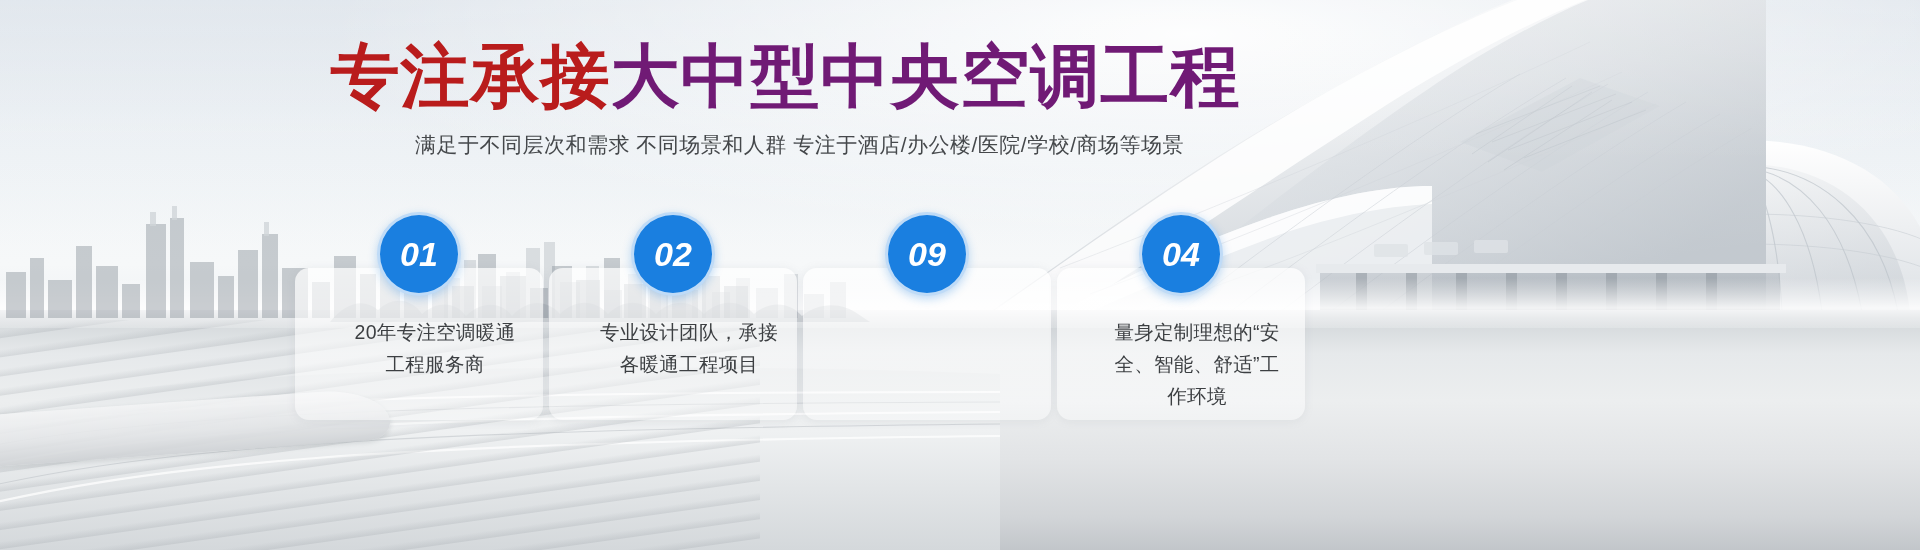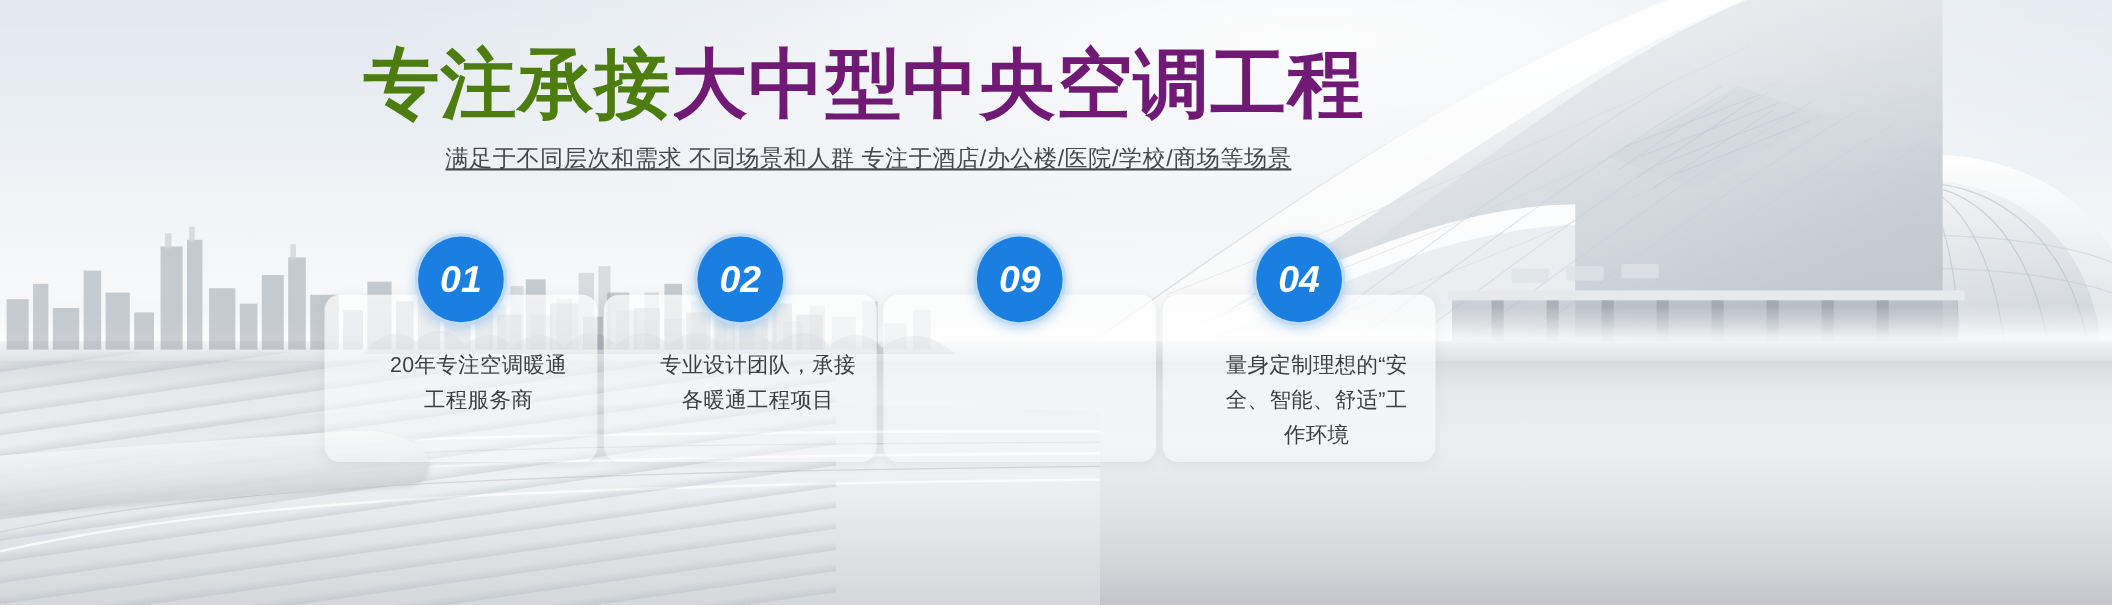--- a/index.html
+++ b/index.html
@@ -84,28 +84,27 @@
     background:linear-gradient(180deg,rgba(255,255,255,.18) 0%,rgba(255,255,255,0) 30%);
     pointer-events:none;
   }
 
   
   .headline{
     position:absolute;left:0;top:42px;width:1571px;text-align:center;
     font-size:69px;line-height:1;font-weight:bold;
     letter-spacing:1px;white-space:nowrap;
   }
-  .hl-dark{color:#4d7c0f;margin-top:16px;}
+  .hl-dark{color:#b91c1c;margin-top:16px;}
   .hl-blue{color:#701a75;}
 
   .subhead{
-    position:absolute;left:4px;top:130px;width:1571px;text-align:center;
+    position:absolute;left:14px;top:130px;width:1571px;text-align:center;
     font-size:21px;line-height:1.4;color:#45484b;letter-spacing:.5px;
     white-space:nowrap;
-    text-decoration:underline;
   }
 
   
   .cards{
     position:absolute;left:295px;top:268px;
     display:flex;gap:6px;
   }
   .card{
     position:relative;width:248px;height:152px;
     background:linear-gradient(180deg,rgba(255,255,255,.72) 0%,rgba(255,255,255,.55) 55%,rgba(255,255,255,.38) 100%);

